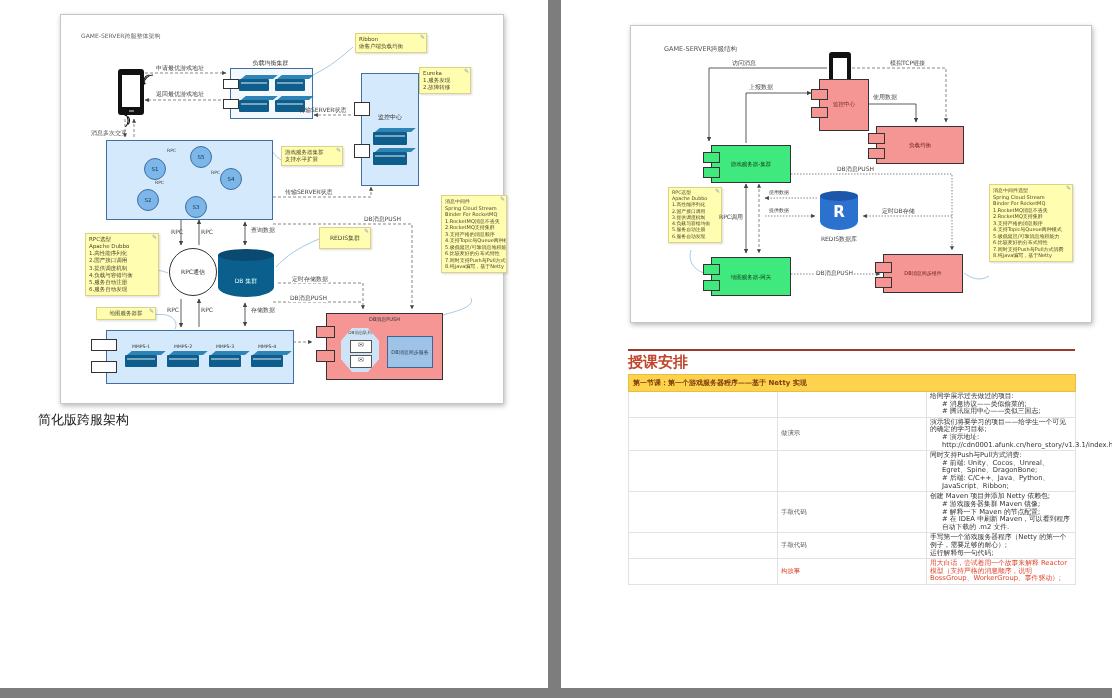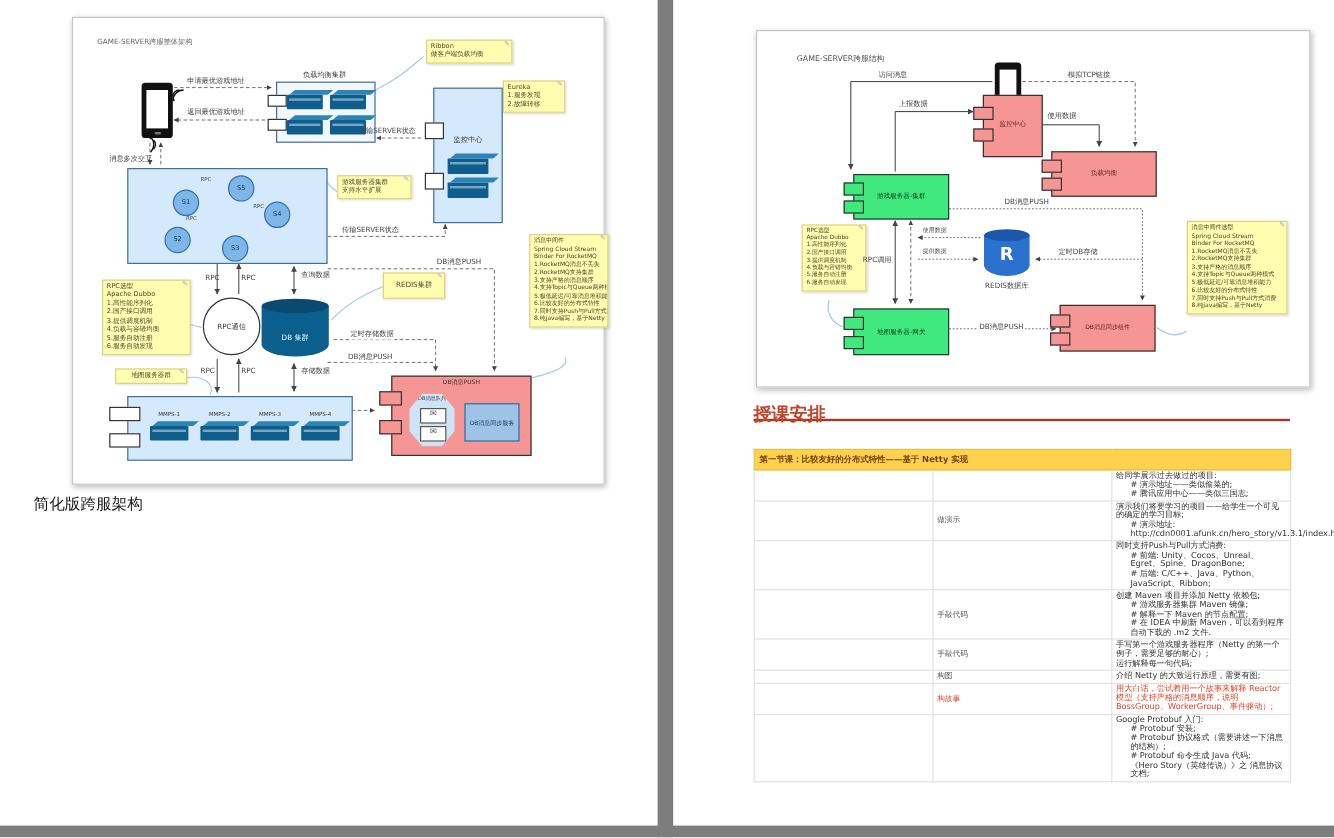--- a/index.html
+++ b/index.html
@@ -259,21 +259,21 @@
         <div class="nl">2.RocketMQ支持集群</div>
         <div class="nl">3.支持严格的消息顺序</div>
         <div class="nl">4.支持Topic与Queue两种模式</div>
         <div class="nl">5.极低延迟/可靠消息堆积能力</div>
         <div class="nl">6.比较友好的分布式特性</div>
         <div class="nl">7.同时支持Push与Pull方式消费</div>
         <div class="nl">8.纯java编写，基于Netty</div>
       </div>
   </div>
 
-  <div class="caption" style="left:28px;top:411px;">简化版跨服架构</div>
+  <div class="caption" style="left:38px;top:411px;">简化版跨服架构</div>
 
   <div class="panel" style="left:630px;top:25px;width:460px;height:296px;">
     <svg class="ovl" width="460" height="296">
       <path class="so" d="M196,42 H78 V115" marker-end="url(#a)"></path>
       <path class="da" d="M216,42 H315 V96" marker-end="url(#a)"></path>
       <path class="so" d="M236,78 H285 V96" marker-end="url(#a)"></path>
       <path class="so" d="M115,117 V67 H180" marker-end="url(#a)"></path>
       <path class="so" d="M115,158 V227" marker-start="url(#as)" marker-end="url(#a)"></path>
       <path class="da" d="M128,158 V227" marker-start="url(#as)" marker-end="url(#a)"></path>
       <path class="dt" d="M186,172 H134" marker-end="url(#a)"></path>
@@ -355,35 +355,35 @@
         <div class="nl">3.支持严格的消息顺序</div>
         <div class="nl">4.支持Topic与Queue两种模式</div>
         <div class="nl">5.极低延迟/可靠消息堆积能力</div>
         <div class="nl">6.比较友好的分布式特性</div>
         <div class="nl">7.同时支持Push与Pull方式消费</div>
         <div class="nl">8.纯java编写，基于Netty</div>
       </div>
   </div>
 
   <div class="sec-rule" style="left:628px;top:349px;width:447px;"></div>
-  <h2 class="sec-title" style="left:628px;top:336px;">授课安排</h2>
+  <h2 class="sec-title" style="left:628px;top:353px;">授课安排</h2>
 
   <table class="schedule" style="left:628px;top:374px;width:448px;">
     <thead>
       <tr>
-        <th colspan="3">第一节课：比较友好的分布式特性——基于 Netty 实现</th>
+        <th colspan="3">第一节课：第一个游戏服务器程序——基于 Netty 实现</th>
       </tr>
     </thead>
     <tbody>
         <tr>
           <td class="c1"></td>
           <td class="c2"></td>
           <td class="c3">
             <div>给同学展示过去做过的项目:</div>
-            <div class="ind"># 演示地址——类似偷菜的;</div>
+            <div class="ind"># 消息协议——类似偷菜的;</div>
             <div class="ind"># 腾讯应用中心——类似三国志;</div>
           </td>
         </tr>
         <tr>
           <td class="c1"></td>
           <td class="c2">做演示</td>
           <td class="c3">
             <div>演示我们将要学习的项目——给学生一个可见的确定的学习目标;</div>
             <div class="ind"># 演示地址: http://cdn0001.afunk.cn/hero_story/v1.3.1/index.html</div>
           </td>
@@ -408,40 +408,22 @@
           </td>
         </tr>
         <tr>
           <td class="c1"></td>
           <td class="c2">手敲代码</td>
           <td class="c3">
             <div>手写第一个游戏服务器程序（Netty 的第一个例子，需要足够的耐心）;</div>
             <div>运行解释每一句代码;</div>
           </td>
         </tr>
-        <tr>
-          <td class="c1"></td>
-          <td class="c2">构图</td>
-          <td class="c3">
-            <div>介绍 Netty 的大致运行原理，需要有图;</div>
-          </td>
-        </tr>
         <tr class="red">
           <td class="c1"></td>
           <td class="c2">构故事</td>
           <td class="c3">
             <div>用大白话，尝试着用一个故事来解释 Reactor 模型（支持严格的消息顺序，说明 BossGroup、WorkerGroup、事件驱动）;</div>
-          </td>
-        </tr>
-        <tr>
-          <td class="c1"></td>
-          <td class="c2"></td>
-          <td class="c3">
-            <div>Google Protobuf 入门:</div>
-            <div class="ind"># Protobuf 安装;</div>
-            <div class="ind"># Protobuf 协议格式（需要讲述一下消息的结构）;</div>
-            <div class="ind"># Protobuf 命令生成 Java 代码;</div>
-            <div class="ind">《Hero Story（英雄传说）》之 消息协议文档;</div>
           </td>
         </tr>
       </tbody>
   </table>
 </div>
 
 </body></html>

